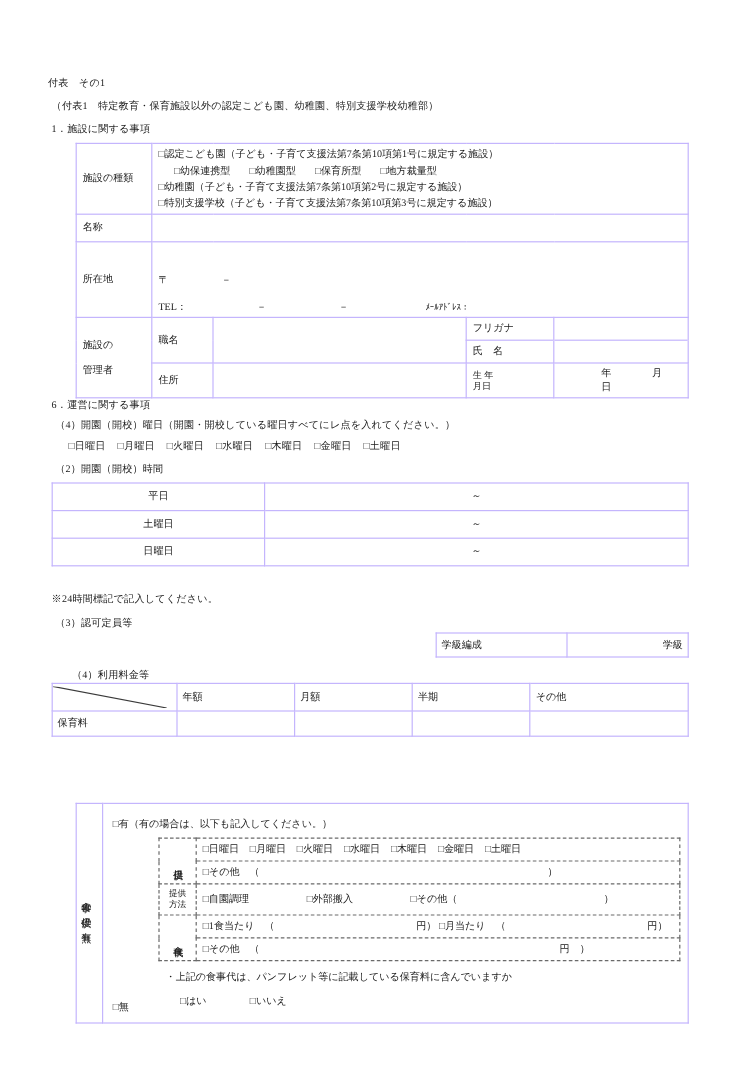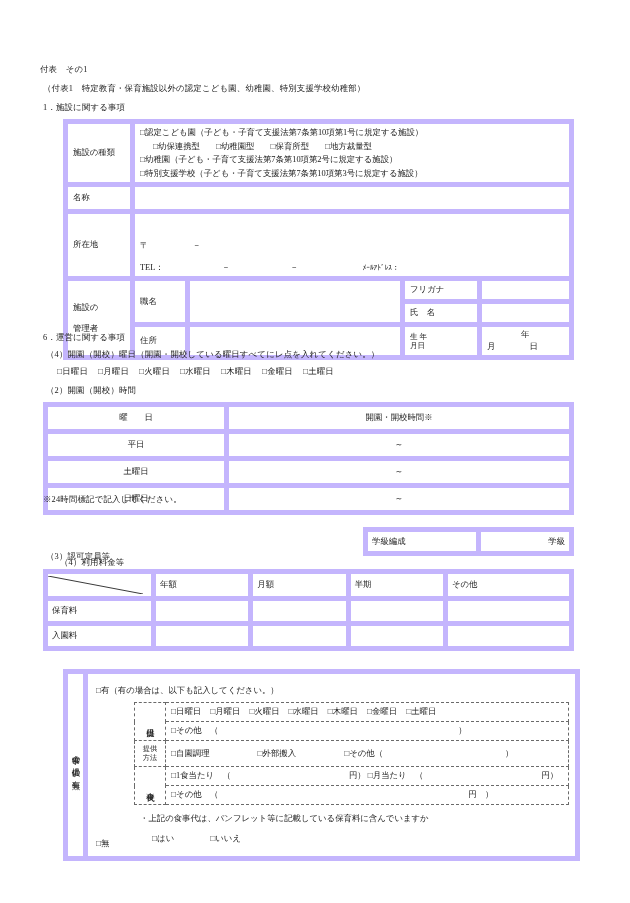--- a/index.html
+++ b/index.html
@@ -31,34 +31,34 @@
     letter-spacing: .2px;
   }
   .hdr1 { left: 40px; top: 64px; }
   .hdr2 { left: 43px; top: 83px; }
   .hdr3 { left: 43px; top: 102px; }
   .sec2 { left: 43px; top: 332px; }
   .sec2a { left: 46px; top: 349px; }
   .days-row { left: 57px; top: 366px; letter-spacing: .2px; }
   .sec2b { left: 46px; top: 385px; }
   .note24 { left: 43px; top: 494px; }
-  .sec3 { left: 46px; top: 514px; margin-top: 37px; }
+  .sec3 { left: 46px; top: 514px; }
   .sec4 { left: 60px; top: 557px; }
 
   .days-row span.day { margin-right: 10px; }
 
   
   table.frm {
     position: absolute;
     border-collapse: collapse;
     font-size: 8.4px;
     line-height: 12px;
   }
   table.frm td, table.frm th {
-    border: 5px solid #c4b5fd;
+    border: 1px solid #c4b5fd;
     padding: 2px 4px;
     vertical-align: middle;
     font-weight: normal;
     text-align: left;
   }
 
   
   #tbl-facility {
     left: 63px;
     top: 119px;
@@ -270,24 +270,20 @@
   <div class="ln sec2">6．運営に関する事項</div>
   <div class="ln sec2a">（4）開園（開校）曜日（開園・開校している曜日すべてにレ点を入れてください。）</div>
   <div class="ln days-row">
     <span class="day">□日曜日</span><span class="day">□月曜日</span><span class="day">□火曜日</span><span class="day">□水曜日</span><span class="day">□木曜日</span><span class="day">□金曜日</span><span class="day">□土曜日</span>
   </div>
   <div class="ln sec2b">（2）開園（開校）時間</div>
 
   <table class="frm" id="tbl-hours">
     <tbody>
       <tr>
-        <td class="c1">曜　　日</td>
-        <td>開園・開校時間※</td>
-      </tr>
-      <tr>
         <td class="c1">平日</td>
         <td>～</td>
       </tr>
       <tr>
         <td class="c1">土曜日</td>
         <td>～</td>
       </tr>
       <tr>
         <td class="c1">日曜日</td>
         <td>～</td>
@@ -323,27 +319,20 @@
         <th class="h">半期</th>
         <th class="h">その他</th>
       </tr>
       <tr>
         <td class="rowlbl">保育料</td>
         <td></td>
         <td></td>
         <td></td>
         <td></td>
       </tr>
-      <tr>
-        <td class="rowlbl">入園料</td>
-        <td></td>
-        <td></td>
-        <td></td>
-        <td></td>
-      </tr>
     </tbody>
   </table>
 
   <table class="frm" id="tbl-meal">
     <tbody>
       <tr>
         <td class="vert-lbl">
           <span class="vwrap">食事の提供の有無</span>
         </td>
         <td class="meal-body">

